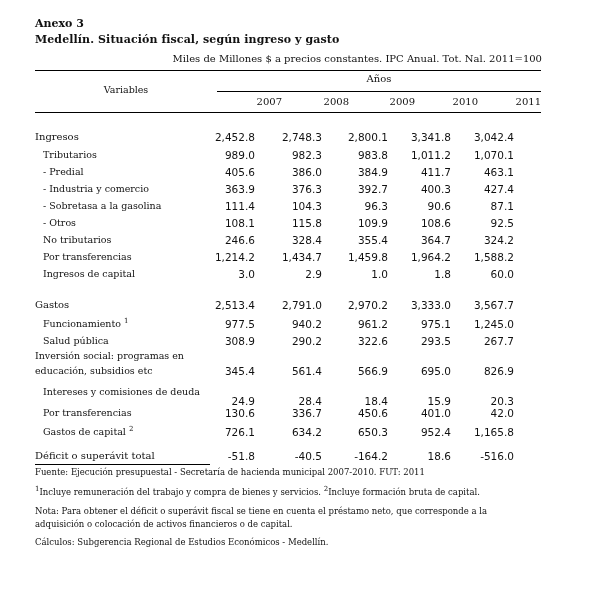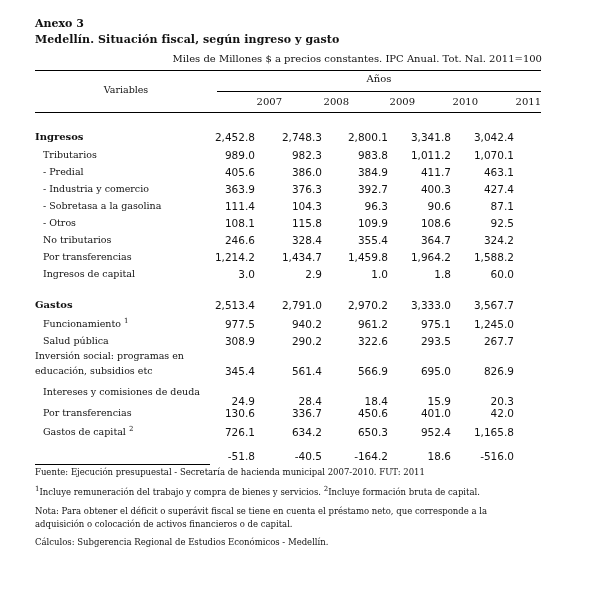--- a/index.html
+++ b/index.html
@@ -13,21 +13,21 @@
   .units { position: absolute; left: 170px; top: 53px; width: 372px; text-align: right; font-size: 10px; }
 
   .hline { position: absolute; height: 1px; background: #000; }
 
   .h-variables { position: absolute; left: 35px; top: 84px; width: 182px; text-align: center; font-size: 9.5px; }
   .h-anos { position: absolute; left: 217px; top: 73px; width: 324px; text-align: center; font-size: 10px; }
   .h-year { position: absolute; top: 96px; width: 60px; text-align: right; font-size: 10px; }
 
   .row { position: absolute; left: 35px; width: 510px; height: 16px; }
   .row .label { position: absolute; left: 0; top: 0; font-size: 9.5px; white-space: nowrap; }
-  .row .label.bold { font-weight: bold; font-size: 10px; }
+  .row .label.bold { font-weight: normal; font-size: 10px; }
   .row .label.ind1 { left: 8px; }
   .row .label.ind0 { left: 0; }
   .row .v { position: absolute; top: 0; width: 70px; text-align: right; font-size: 10.5px; }
   sup { font-size: 7px; vertical-align: super; line-height: 0; }
 
   .foot { position: absolute; left: 35px; font-size: 8.5px; white-space: nowrap; }
 </style>
 </head>
 <body>
 
@@ -171,20 +171,21 @@
 </div>
 <div class="row" style="top:426px;">
   <span class="label ind1 serif"><span>Gastos de capital</span> <sup>2</sup></span>
   <span class="v num" style="left:150px;">726.1</span>
   <span class="v num" style="left:217px;">634.2</span>
   <span class="v num" style="left:283px;">650.3</span>
   <span class="v num" style="left:346px;">952.4</span>
   <span class="v num" style="left:409px;">1,165.8</span>
 </div>
 <div class="row" style="top:450px;">
+  <span class="label bold serif">Déficit o superávit total</span>
   <span class="v num" style="left:150px;">-51.8</span>
   <span class="v num" style="left:217px;">-40.5</span>
   <span class="v num" style="left:283px;">-164.2</span>
   <span class="v num" style="left:346px;">18.6</span>
   <span class="v num" style="left:409px;">-516.0</span>
 </div>
 <div class="hline" style="left:35px; top:464px; width:175px;"></div>
 
 <div class="foot serif" style="top:467px;">Fuente: Ejecución presupuestal - Secretaría de hacienda municipal 2007-2010.  FUT:  2011</div>
 <div class="foot serif" style="top:487px;">

